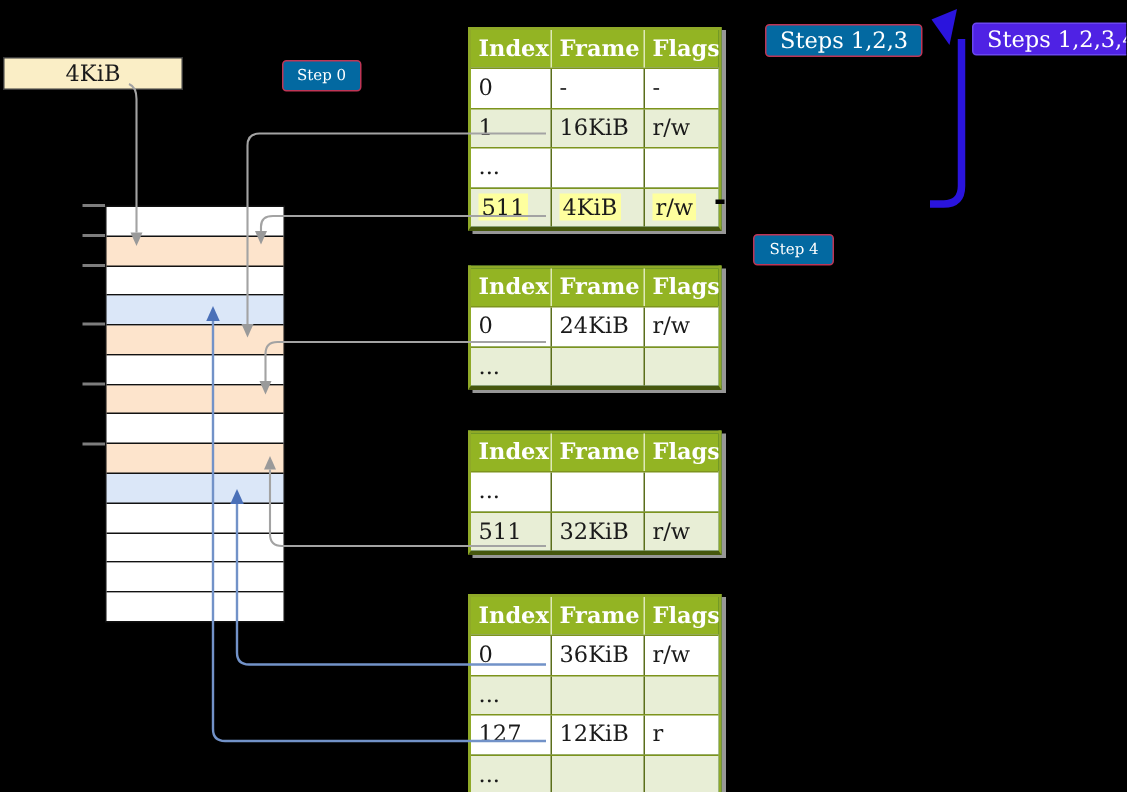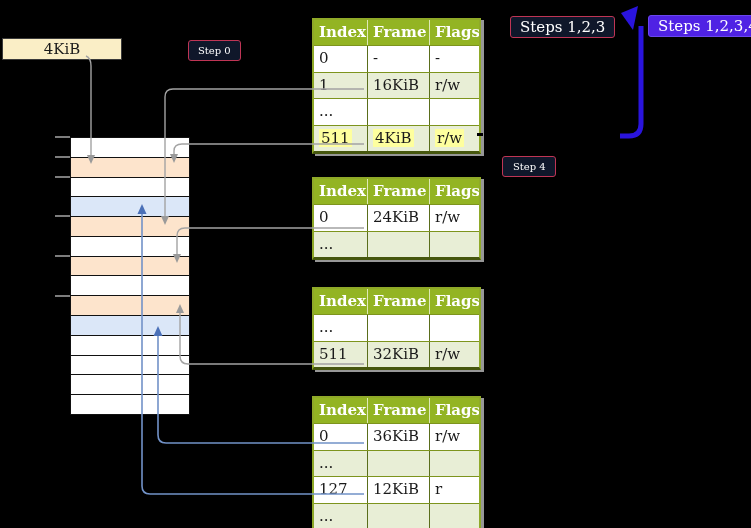--- a/index.html
+++ b/index.html
@@ -11,21 +11,21 @@
   .frame-label{
     position:absolute;left:2px;top:38px;width:118px;height:20px;
     background:#faeec6;border:1px solid #3a3a3a;
     text-align:center;line-height:20px;font-size:15px;
   }
   
   .badge{
     position:absolute;color:#fff;font-size:10px;line-height:17px;
     padding:1px 9px;border-radius:3px;white-space:nowrap;
   }
-  .badge.red{background:#0f172a;border:1px solid #bf3555;}
+  .badge.red{background:#0369a1;border:1px solid #bf3555;}
   .badge.blue{background:#4f22e4;border:1px solid #6a46ef;}
   #badge-step0{left:188px;top:40px;}
   #badge-steps123{left:510px;top:16px;font-size:15px;line-height:18px;}
   #badge-steps1234{left:648px;top:15px;font-size:15px;line-height:18px;}
   #badge-step4{left:502px;top:156px;padding-left:10px;}
   
   #memory-strip{
     position:absolute;left:70px;top:137px;width:120px;height:278px;
     border:1px solid #111;box-sizing:border-box;display:flex;flex-direction:column;
   }

